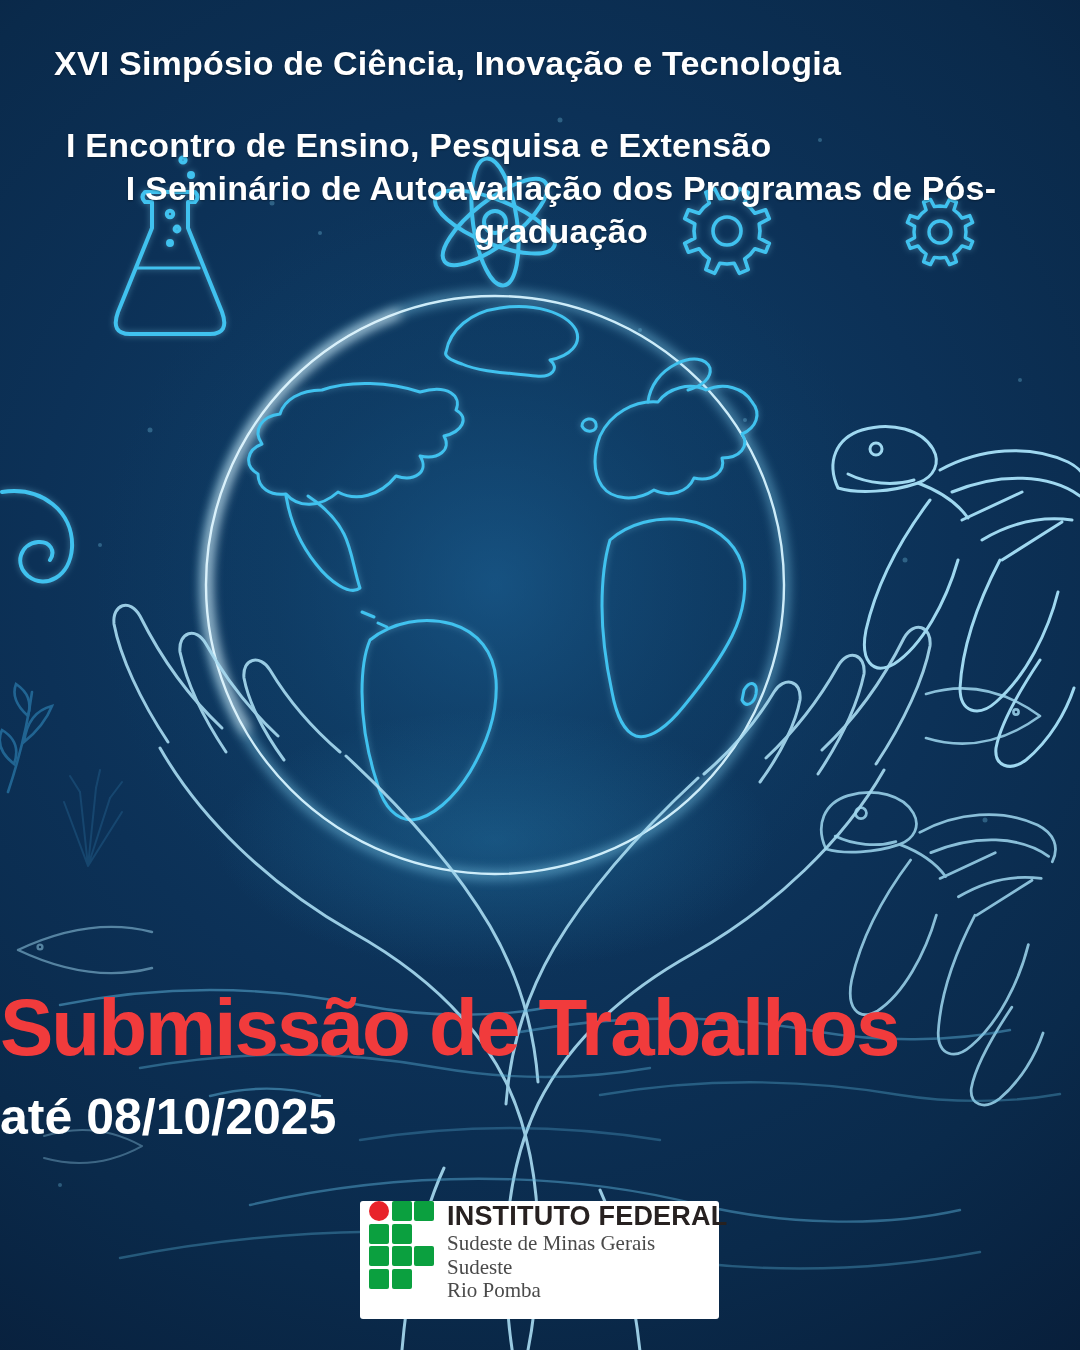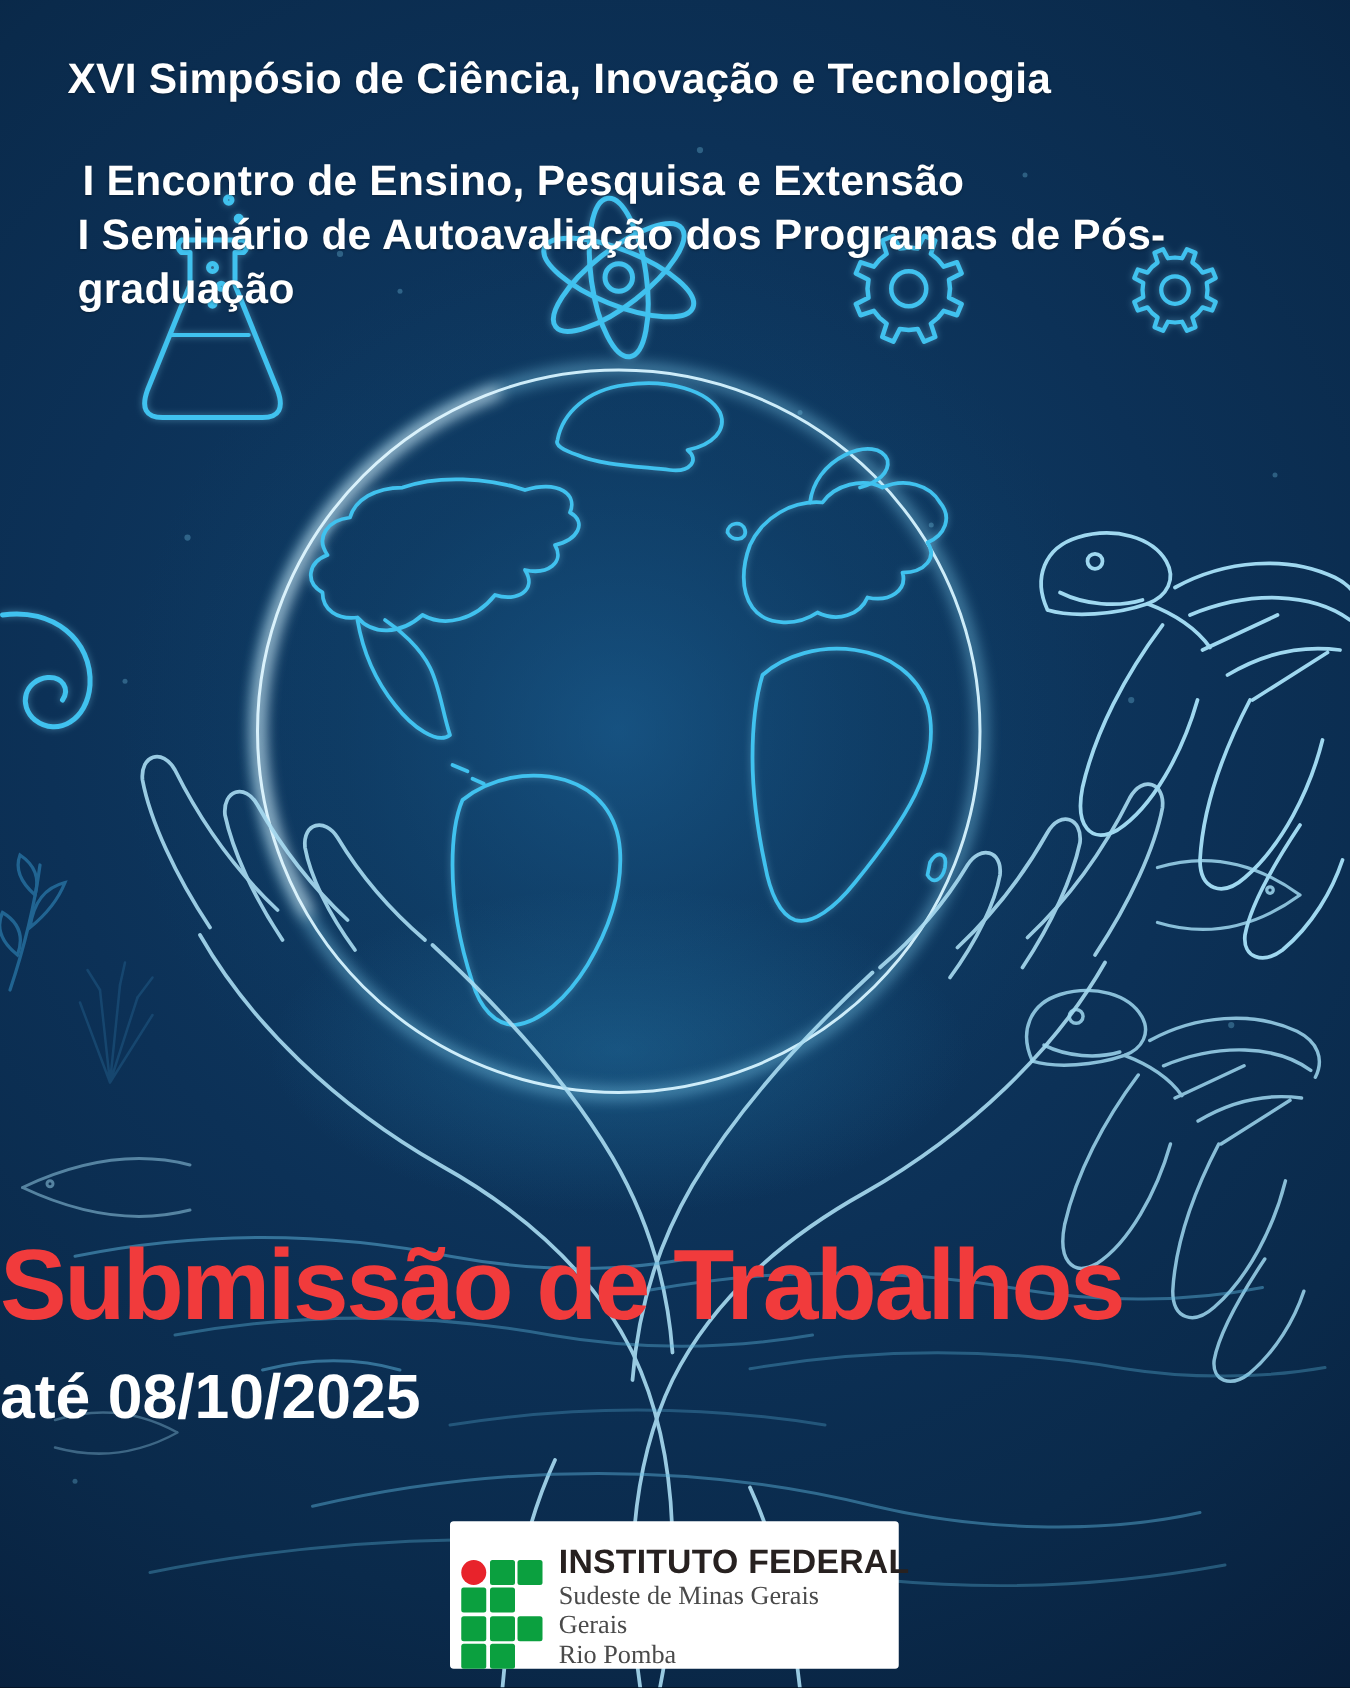--- a/index.html
+++ b/index.html
@@ -10,36 +10,35 @@
     font-family:"Liberation Sans",sans-serif;
   }
   svg.bg{position:absolute;left:0;top:0;width:1080px;height:1350px;}
   .header{
     position:absolute;top:42px;left:54px;right:20px;
     color:var(--header-white,#ffffff);
     font-weight:700;font-size:34px;line-height:43px;letter-spacing:.2px;
     text-shadow:0 1px 2px rgba(0,0,0,.35);
   }
   .header .l2{padding-left:12px;margin-top:39px;}
-  .header .l3{padding-left:8px;}
+  .header .l3{padding-left:8px;text-align:center;}
   .title{
     position:absolute;top:982px;left:0;width:100%;text-align:left;
     font-weight:700;font-size:80px;letter-spacing:-2px;
     color:var(--accent-red,#f13b3c);
   }
   .deadline{
     position:absolute;top:1088px;left:0;width:100%;text-align:left;
     font-weight:700;font-size:50px;color:var(--header-white,#ffffff);
   }
   .logo-box{
     position:absolute;left:360px;top:1201px;width:359px;height:118px;
     background:#ffffff;border-radius:3px;
-    display:flex;align-items:flex-end;box-sizing:border-box;
+    display:flex;align-items:flex-start;box-sizing:border-box;
     padding:0 8px 0 9px;
-    margin-top:16px;
   }
   .logo-mark{
     display:grid;grid-template-columns:repeat(3,20px);grid-auto-rows:20px;
     gap:2.5px;margin-right:13px;flex:0 0 auto;
   }
   .cell{border-radius:2px;}
   .cell.green{background:var(--logo-green,#0ba03f);}
   .cell.red{background:var(--logo-red,#e8232b);border-radius:50%;}
   .cell.empty{background:transparent;}
   .logo-text{display:flex;flex-direction:column;justify-content:center;min-width:0;}
@@ -228,18 +227,18 @@
         <div class="cell green"></div>
         <div class="cell green"></div>
         <div class="cell green"></div>
         <div class="cell green"></div>
         <div class="cell green"></div>
         <div class="cell empty"></div>
       </div>
     <div class="logo-text">
       <div class="logo-title">INSTITUTO FEDERAL</div>
       <div class="logo-sub">Sudeste de Minas Gerais</div>
-      <div class="logo-sub">Gerais</div>
+      <div class="logo-sub">Sudeste</div>
       <div class="logo-sub">Rio Pomba</div>
     </div>
   </div>
 
 </div>
 
 </body></html>

